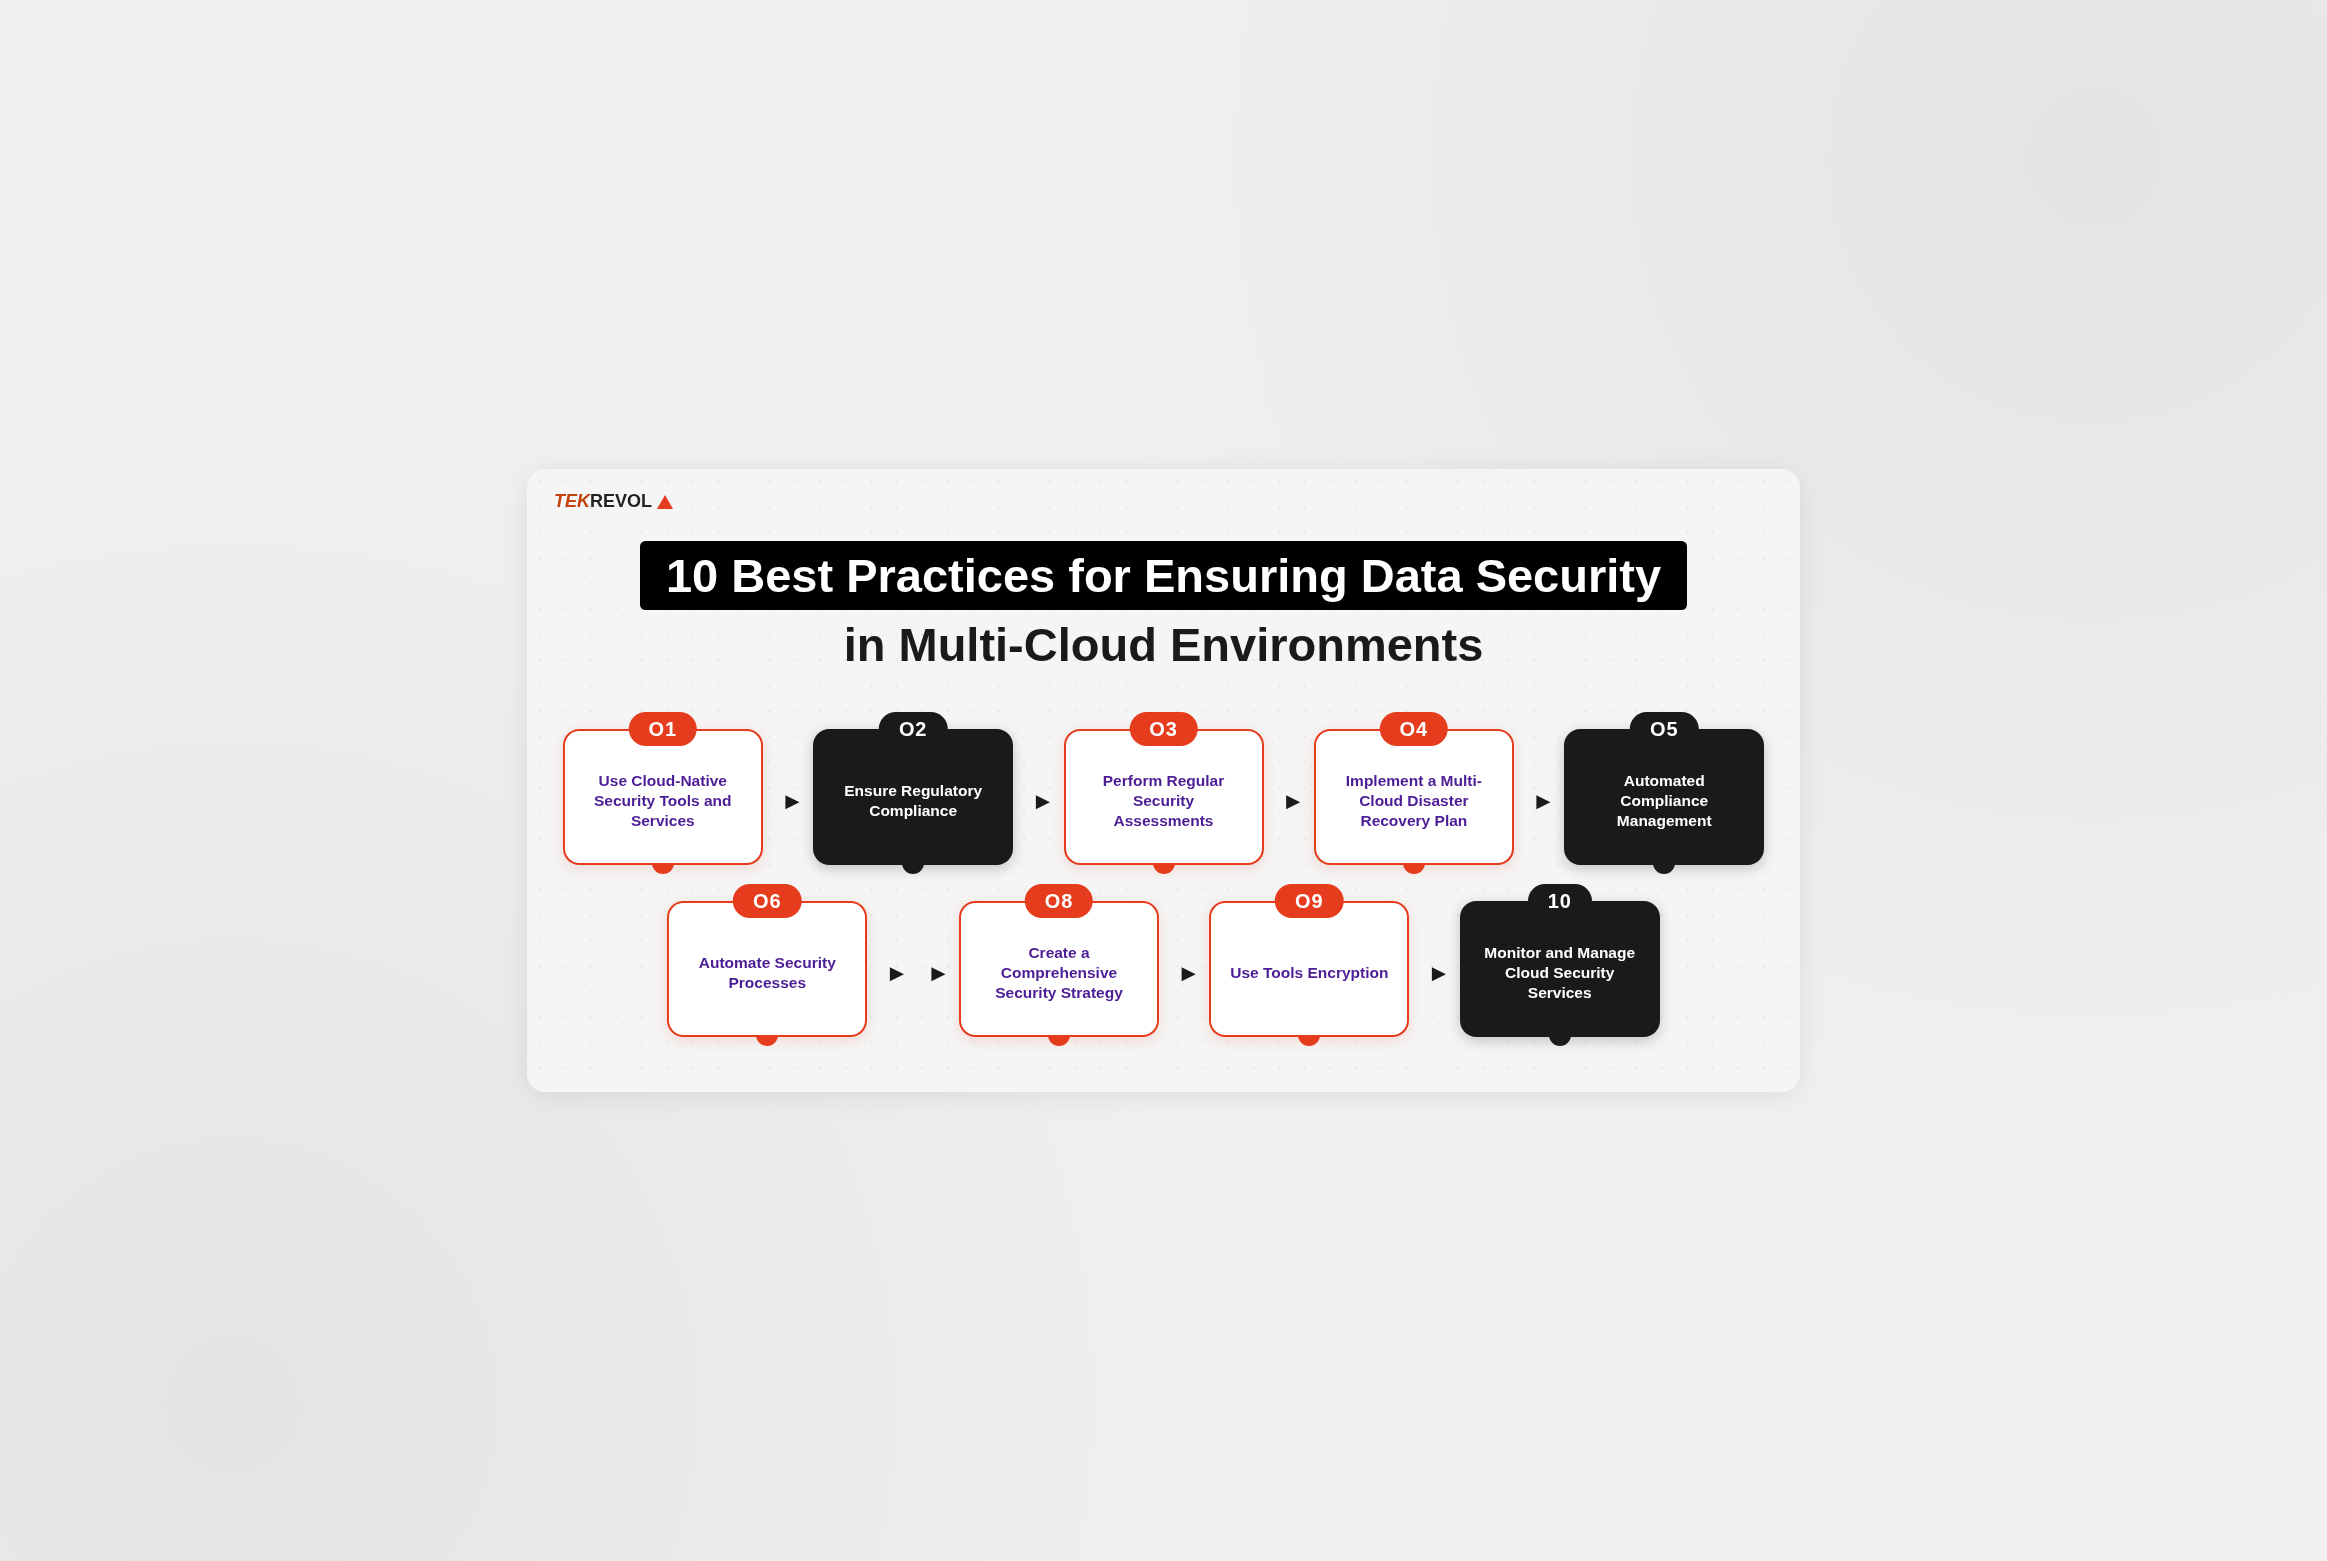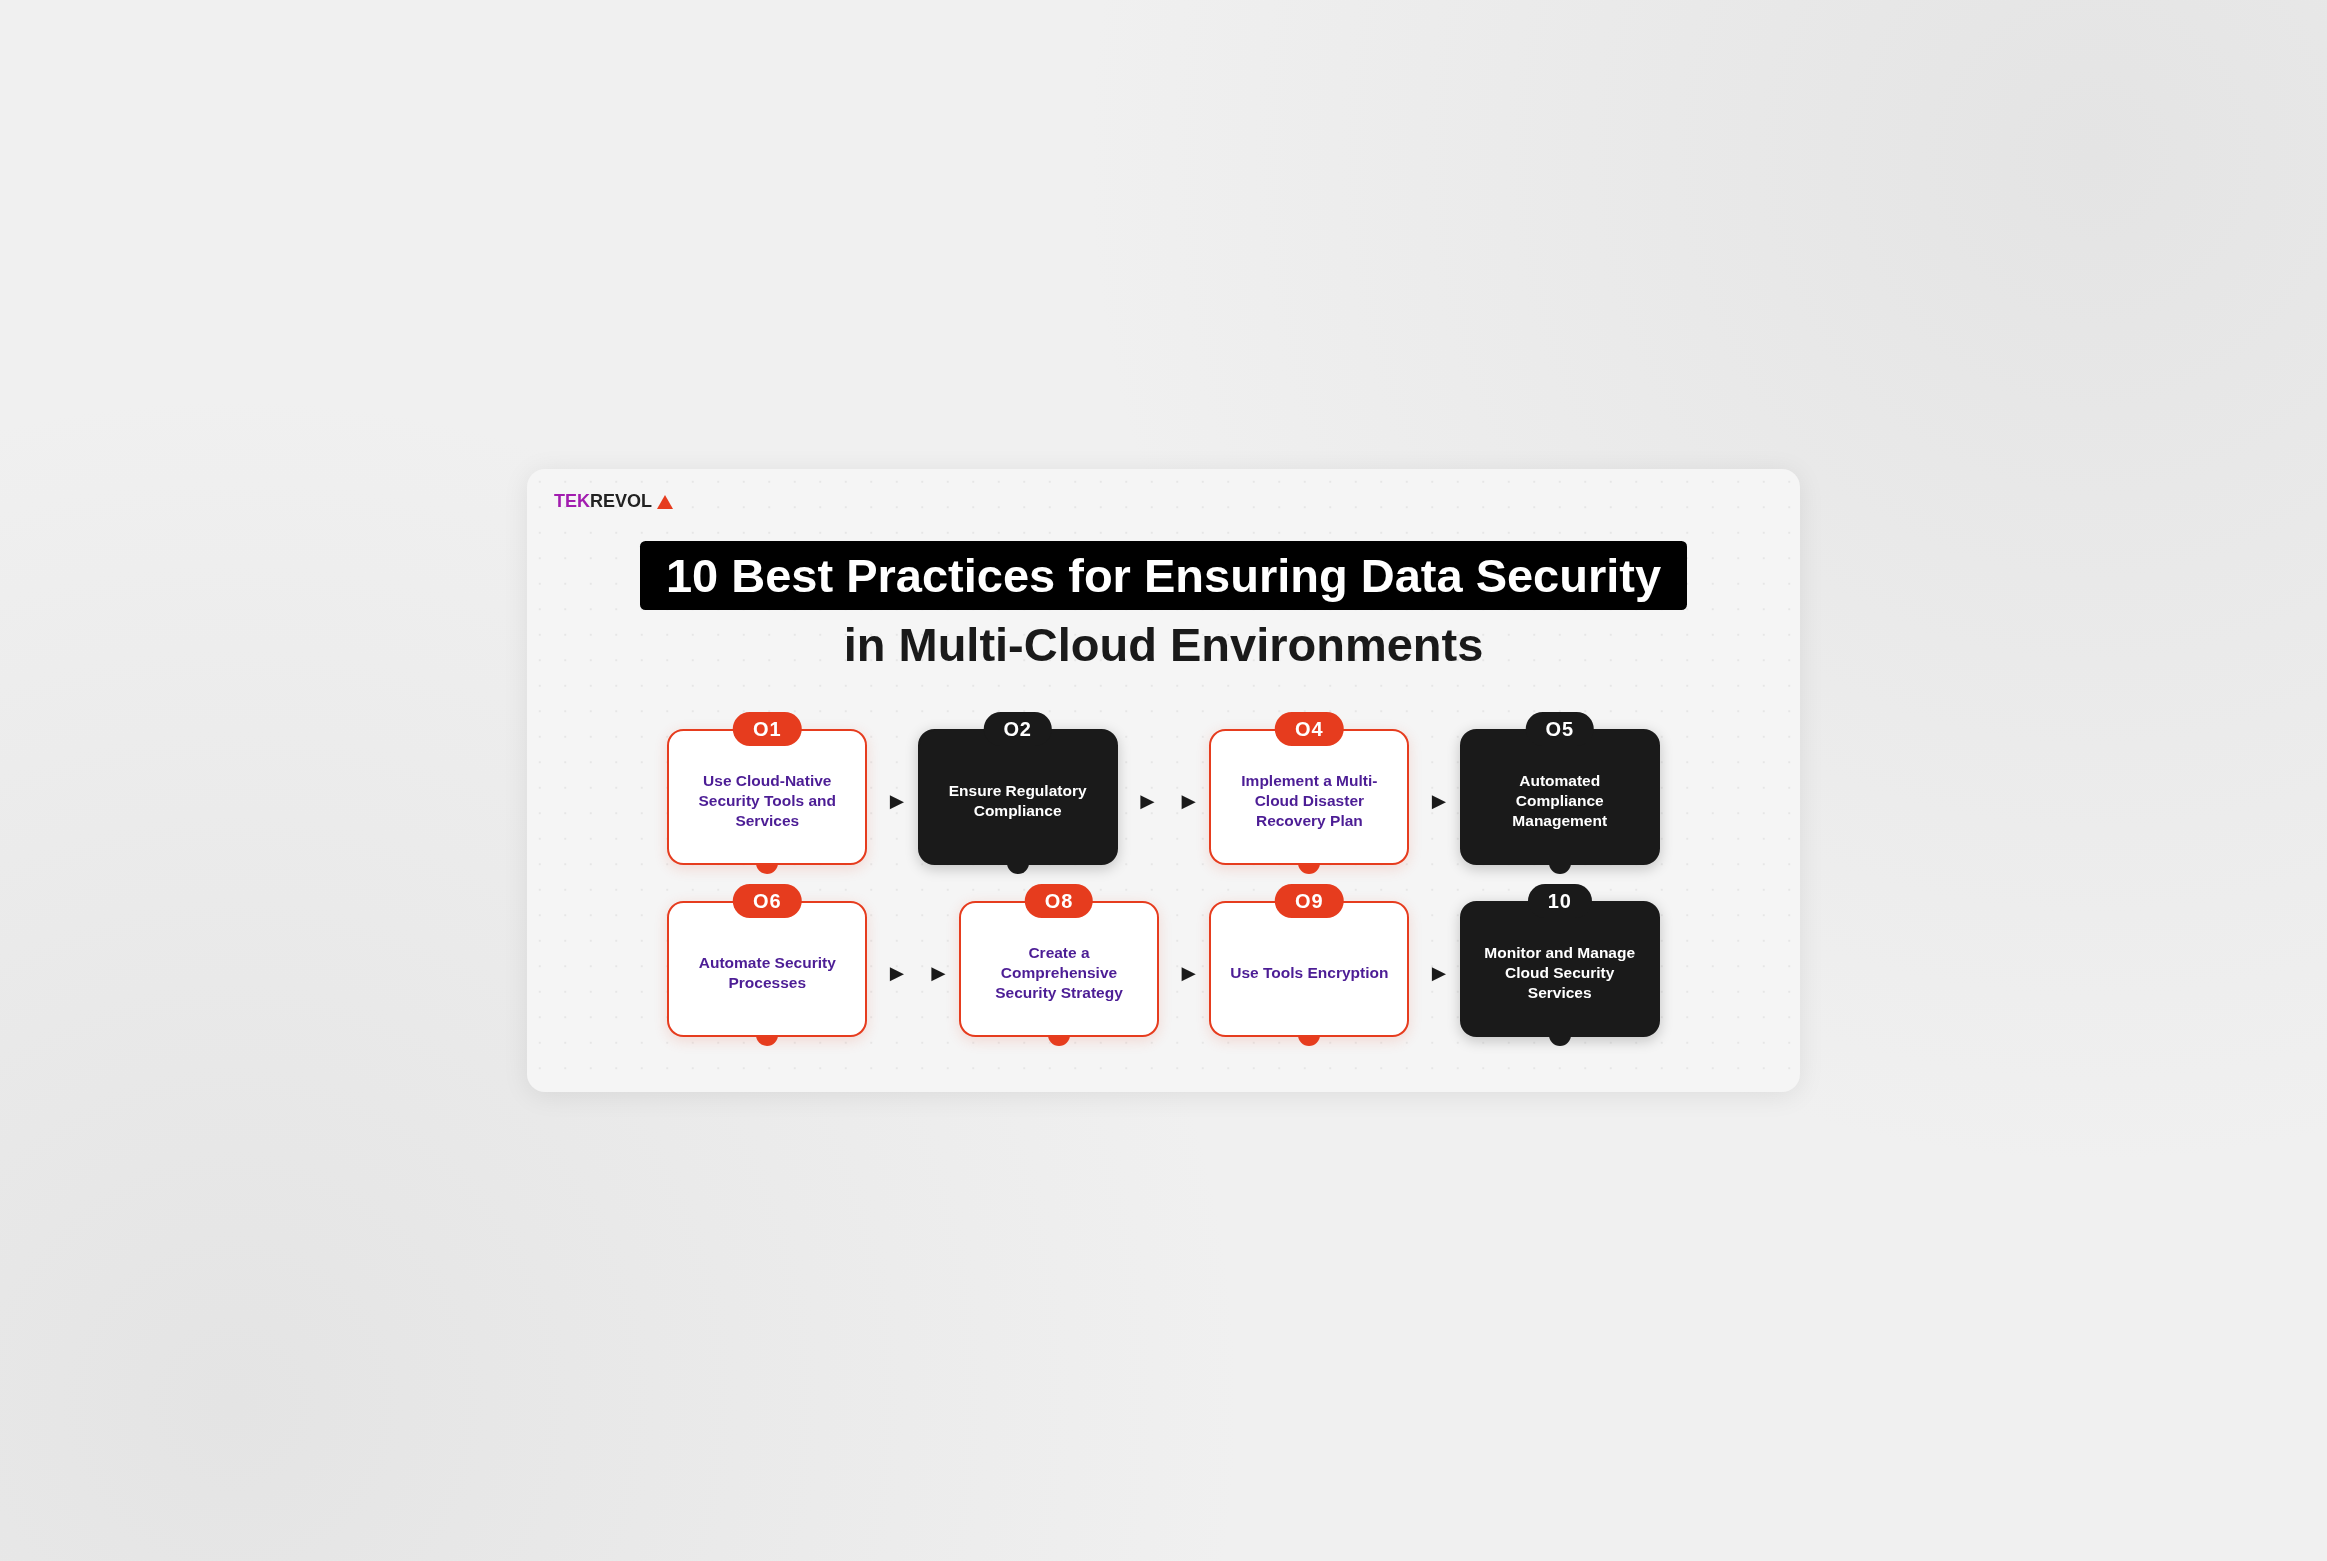--- a/index.html
+++ b/index.html
@@ -49,21 +49,21 @@
       z-index: 2;
     }
 
     .logo-text {
       font-size: 18px;
       font-weight: 800;
       color: #222;
       letter-spacing: 0px;
     }
 
-    .logo-text span.tek { color: #a21caf; }
+    .logo-text span.tek { color: #c2410c; font-style: italic; }
     .logo-text span.revol { color: #222; }
 
     .logo-triangle {
       width: 0;
       height: 0;
       border-left: 8.2px solid transparent;
       border-right: 8.2px solid transparent;
       border-bottom: 14.5px solid #e63c1e;
       display: inline-block;
       margin-left: 1.8px;
@@ -243,20 +243,26 @@
         <div class="card-container">
           <div class="number-badge black">O2</div>
           <div class="card black-border">
             <span class="card-text">Ensure Regulatory Compliance</span>
           </div>
         </div>
         <div class="arrow">►</div>
       </div>
 
       <div class="item-wrapper">
+        <div class="card-container">
+          <div class="number-badge red">O3</div>
+          <div class="card red-border">
+            <span class="card-text">Perform Regular Security Assessments</span>
+          </div>
+        </div>
         <div class="arrow">►</div>
       </div>
 
       <div class="item-wrapper">
         <div class="card-container">
           <div class="number-badge red">O4</div>
           <div class="card red-border">
             <span class="card-text">Implement a Multi-Cloud Disaster Recovery Plan</span>
           </div>
         </div>

